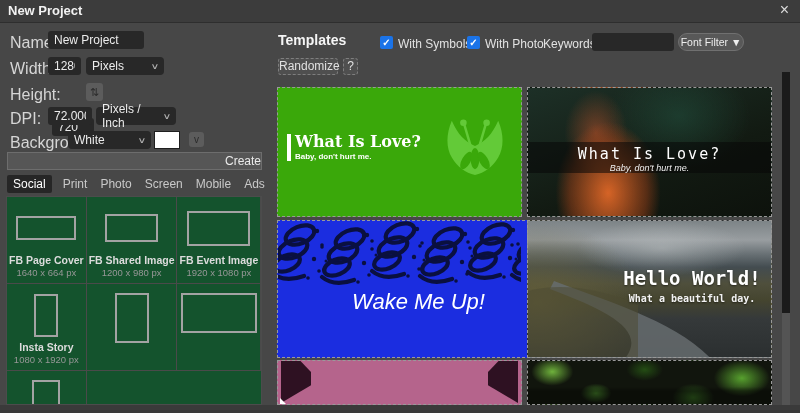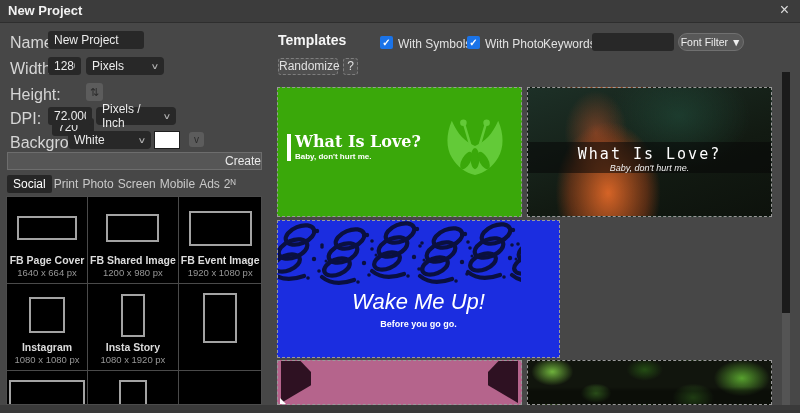--- a/index.html
+++ b/index.html
@@ -17,26 +17,26 @@
           color:#ececec;font-size:12px;padding:0 6px;box-sizing:border-box;font-family:"Liberation Sans",sans-serif;}
   .select{position:absolute;height:18px;background:#282828;border-radius:4px;color:#ececec;font-size:12px;
           display:flex;align-items:center;justify-content:space-between;padding:0 6px;box-sizing:border-box;cursor:pointer;}
   .select .chev{font-size:8px;color:#b0b0b0;transform:scaleX(1.5);margin-left:4px;}
   .mini-btn{position:absolute;background:#5c5c5c;border-radius:3px;color:#2b2b2b;text-align:center;cursor:pointer;}
   .swatch{position:absolute;left:154px;top:131px;width:26px;height:18px;background:#ffffff;border:1px solid #1f1f1f;box-sizing:border-box;cursor:pointer;}
   .create{position:absolute;left:7px;top:152px;width:255px;height:18px;background:#565656;border:1px solid #6d6d6d;
           border-radius:0;color:#eaeaea;font-size:12px;text-align:right;line-height:16px;box-sizing:border-box;cursor:pointer;}
 
   
-  .tabs{position:absolute;left:7px;top:175px;display:flex;align-items:center;font-size:12px;color:#c9c9c9;}
+  .tabs{position:absolute;left:7px;top:175px;display:flex;gap:9px;align-items:center;font-size:12px;color:#c9c9c9;}
   .tab{padding:2px 2px;cursor:pointer;white-space:nowrap;}
   .tab.active{background:#262626;color:#ffffff;padding:2px 6px;border-radius:2px;}
 
   
-  .preset-grid{position:absolute;left:6px;top:196px;width:256px;height:209px;background:#000000;
+  .preset-grid{position:absolute;left:6px;top:196px;width:256px;height:209px;background:#14532d;
                border:1px solid #4c4c4c;box-sizing:border-box;display:grid;grid-template-columns:1fr 1fr 1fr;
                grid-auto-rows:87px;overflow:hidden;}
   .preset{border-right:1px solid #4a4a4a;border-bottom:1px solid #4a4a4a;display:flex;flex-direction:column;
           align-items:center;padding:5px 2px 5px 2px;box-sizing:border-box;cursor:pointer;}
   .preset .rect-wrap{flex:1;display:flex;align-items:center;}
   .preset .rect{border:2px solid #a3a3a3;box-sizing:border-box;}
   .preset .pname{font-size:10.5px;font-weight:bold;color:#dcdcdc;white-space:nowrap;}
   .preset .psize{font-size:9.5px;color:#979797;margin-top:1px;white-space:nowrap;}
   .r1c1{width:60px;height:24px;} .r1c2{width:53px;height:28px;} .r1c3{width:63px;height:35px;}
   .r2c1{width:60px;height:31px;} .r2c2{width:36px;height:36px;} .r2c3{width:24px;height:43px;}
@@ -178,27 +178,20 @@
         </div>
       <div class="pname">FB Shared Image</div>
       <div class="psize">1200 x 980 px</div>
     </div>
     <div class="preset">
       <div class="rect-wrap">
           <div class="rect r1c3"></div>
         </div>
       <div class="pname">FB Event Image</div>
       <div class="psize">1920 x 1080 px</div>
-    </div>
-    <div class="preset">
-      <div class="rect-wrap">
-          <div class="rect r2c2"></div>
-        </div>
-      <div class="pname">Instagram</div>
-      <div class="psize">1080 x 1080 px</div>
     </div>
     <div class="preset">
       <div class="rect-wrap">
           <div class="rect r2c3"></div>
         </div>
       <div class="pname">Insta Story</div>
       <div class="psize">1080 x 1920 px</div>
     </div>
     <div class="preset partial">
       <div class="rect-wrap">
@@ -281,23 +274,30 @@
         </g>
       </defs>
       <use href="#doodle" x="-8" y="2"></use>
         <use href="#doodle" x="42" y="6"></use>
       <use href="#doodle" x="92" y="0"></use>
         <use href="#doodle" x="140" y="5"></use>
       <use href="#doodle" x="188" y="1"></use>
         <use href="#doodle" x="232" y="4"></use>
     </svg>
     <div class="wtitle">Wake Me Up!</div>
-    <div class="wsub">Before you go go.</div>
-  </div>
-
+  </div>
+
+  <div class="card" id="card-road">
+    <svg class="road-svg" width="243" height="138" viewBox="0 0 243 138">
+      <path d="M95 140 L185 140 C150 100 72 78 26 60 L22 68 C80 90 122 110 95 140 Z" fill="#666c6f" opacity="0.85"></path>
+      <path d="M0 70 C30 62 70 66 110 84 L110 138 L0 138 Z" fill="#4d4a33" opacity="0.55"></path>
+    </svg>
+    <div class="htitle">Hello World!</div>
+    <div class="hsub">What a beautiful day.</div>
+  </div>
 
   <div class="card" id="card-pink">
     <div class="pink-corner left"></div>
     <div class="pink-corner right"></div>
     <div class="pink-tri"></div>
   </div>
 
   <div class="card" id="card-leaves"></div>
 
   <div class="sb-track">

